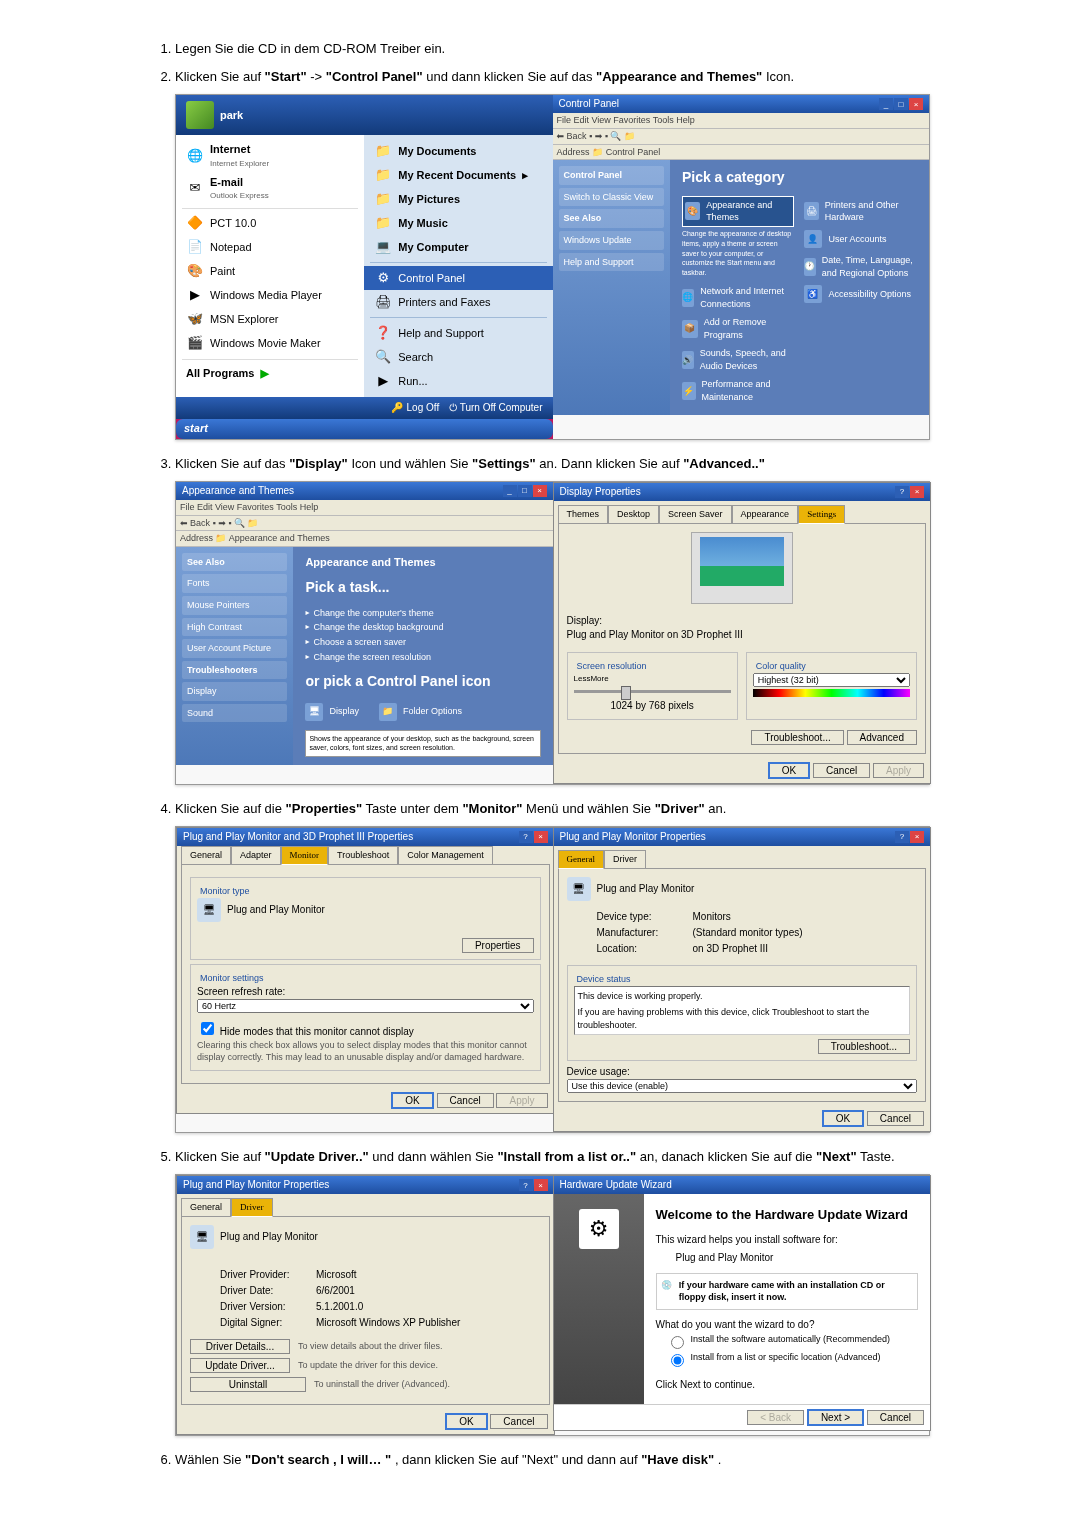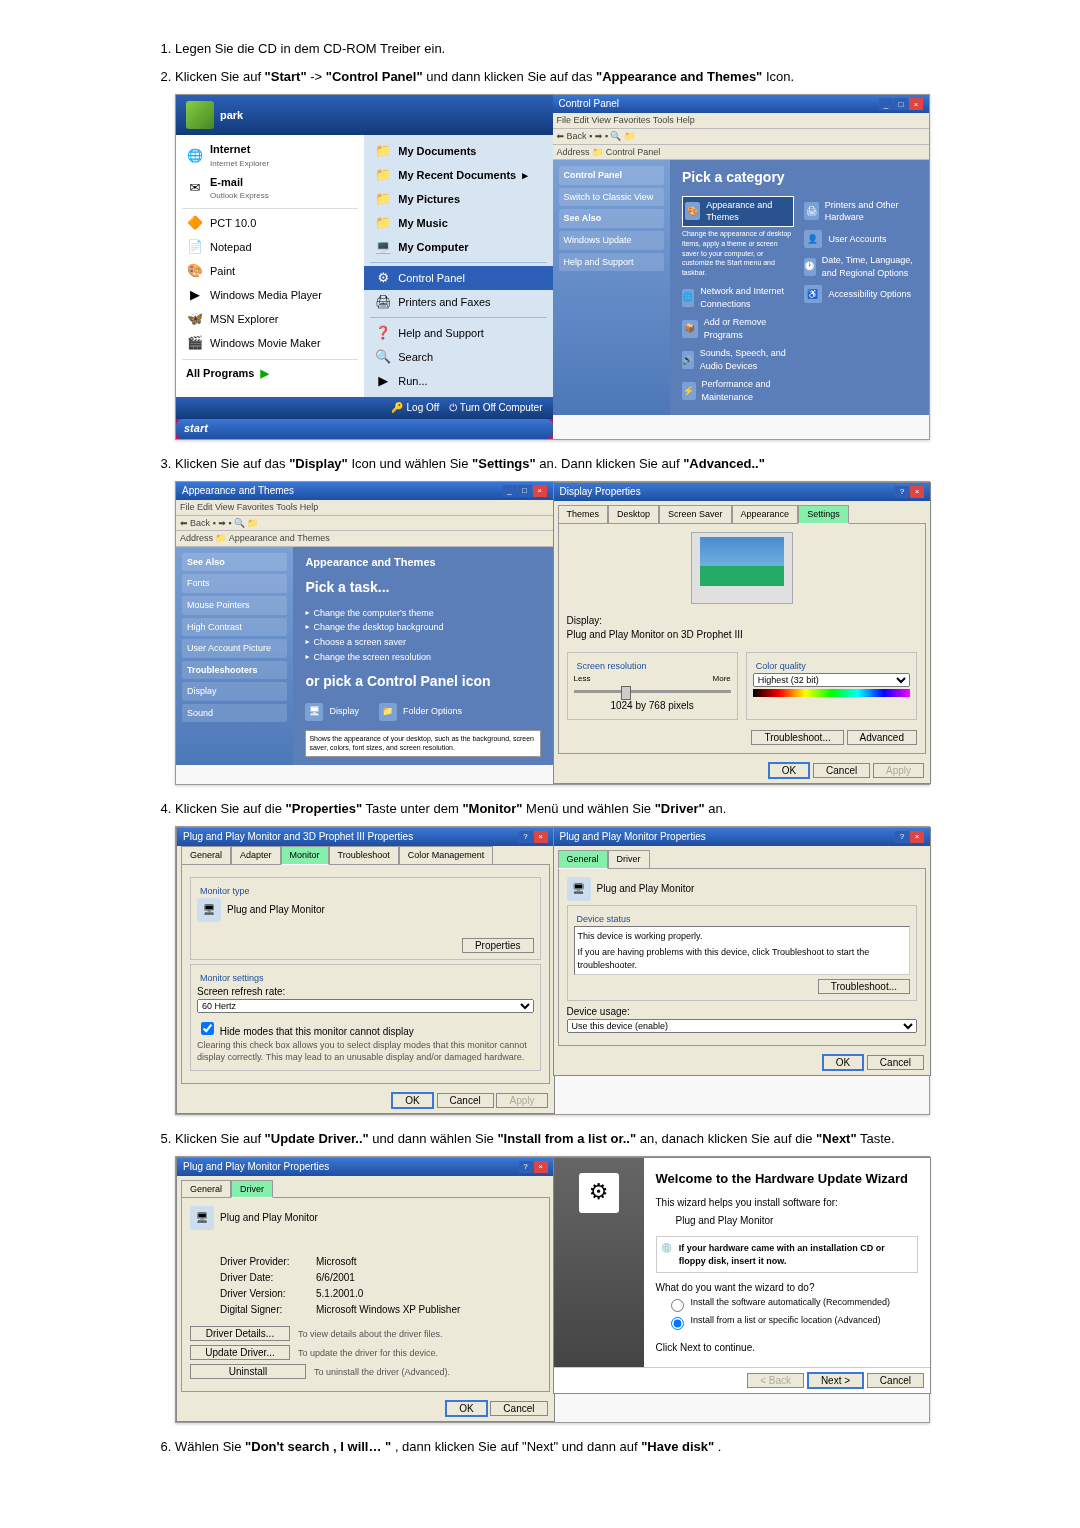--- a/index.html
+++ b/index.html
@@ -216,24 +216,25 @@
   }
   .dialog .tab {
     padding: 2px 8px;
     background: #ece9d8;
     border: 1px solid #999;
     border-bottom: none;
     font-size: 9px;
     cursor: pointer;
   }
   .dialog .tab.active {
-    background: #86efac;
+    background: #eab308;
     border-bottom: 1px solid #fff;
     position: relative;
     z-index: 1;
+    font-family: Liberation Serif, serif;
   }
   .dialog .pane {
     background: #ece9d8;
     border: 1px solid #999;
     margin: -1px 4px 4px 4px;
     padding: 8px;
     min-height: 160px;
     position: relative;
   }
   .monitor-img {
@@ -657,21 +658,21 @@
             </div>
             <div class="pane">
               <div class="monitor-img">
                   <div class="screen"></div>
                 </div>
               <div>Display:</div>
               <div>Plug and Play Monitor on 3D Prophet III</div>
               <div style="display:flex;gap:8px;margin-top:6px">
                 <div class="fieldset" style="flex:1">
                   <div class="legend">Screen resolution</div>
-                  <div style="display:flex;justify-content:space-between;font-size:8px">
+                  <div style="display:flex;font-size:8px">
                     <span>Less</span>
                     <span>More</span>
                   </div>
                   <div class="slider-track">
                       <div class="slider-thumb"></div>
                     </div>
                   <div style="text-align:center">1024 by 768 pixels</div>
                 </div>
                 <div class="fieldset" style="flex:1">
                   <div class="legend">Color quality</div>
@@ -761,20 +762,34 @@
             </div>
             <div class="tabs">
               <span class="tab active">General</span>
               <span class="tab">Driver</span>
             </div>
             <div class="pane">
               <div style="display:flex;align-items:center">
                 <span class="dev-ic">🖥</span>
                 <span>Plug and Play Monitor</span>
               </div>
+              <div style="margin:8px 0 8px 30px">
+                <div class="kv">
+                    <span class="k">Device type:</span>
+                    <span>Monitors</span>
+                  </div>
+                <div class="kv">
+                    <span class="k">Manufacturer:</span>
+                    <span>(Standard monitor types)</span>
+                  </div>
+                <div class="kv">
+                    <span class="k">Location:</span>
+                    <span>on 3D Prophet III</span>
+                  </div>
+              </div>
               <div class="fieldset">
                 <div class="legend">Device status</div>
                 <div class="textarea">
                   <div>This device is working properly.</div>
                   <div style="margin-top:4px">If you are having problems with this device, click Troubleshoot to start the troubleshooter.</div>
                 </div>
                 <div style="text-align:right;margin-top:4px">
                   <button class="btn">Troubleshoot...</button>
                 </div>
               </div>
@@ -815,21 +830,21 @@
             </div>
             <div class="tabs">
               <span class="tab">General</span>
               <span class="tab active">Driver</span>
             </div>
             <div class="pane">
               <div style="display:flex;align-items:center">
                 <span class="dev-ic">🖥</span>
                 <span>Plug and Play Monitor</span>
               </div>
-              <div style="margin:24px 0 8px 30px">
+              <div style="margin:18px 0 8px 30px">
                 <div class="kv">
                     <span class="k">Driver Provider:</span>
                     <span>Microsoft</span>
                   </div>
                 <div class="kv">
                     <span class="k">Driver Date:</span>
                     <span>6/6/2001</span>
                   </div>
                 <div class="kv">
                     <span class="k">Driver Version:</span>
@@ -855,20 +870,23 @@
             </div>
             <div class="dlg-buttons">
               <button class="btn primary">OK</button>
               <button class="btn">Cancel</button>
             </div>
           </div>
         </div>
 
         <div class="fig-half">
           <div class="wizard">
+            <div class="win-titlebar">
+              <span>Hardware Update Wizard</span>
+            </div>
             <div class="wz-body">
               <div class="wz-side">
                 <div class="wic">⚙</div>
               </div>
               <div class="wz-main">
                 <h3>Welcome to the Hardware Update Wizard</h3>
                 <div>This wizard helps you install software for:</div>
                 <div style="margin:4px 0 8px 20px">Plug and Play Monitor</div>
                 <div class="wz-cd">
                   <span>💿</span>

